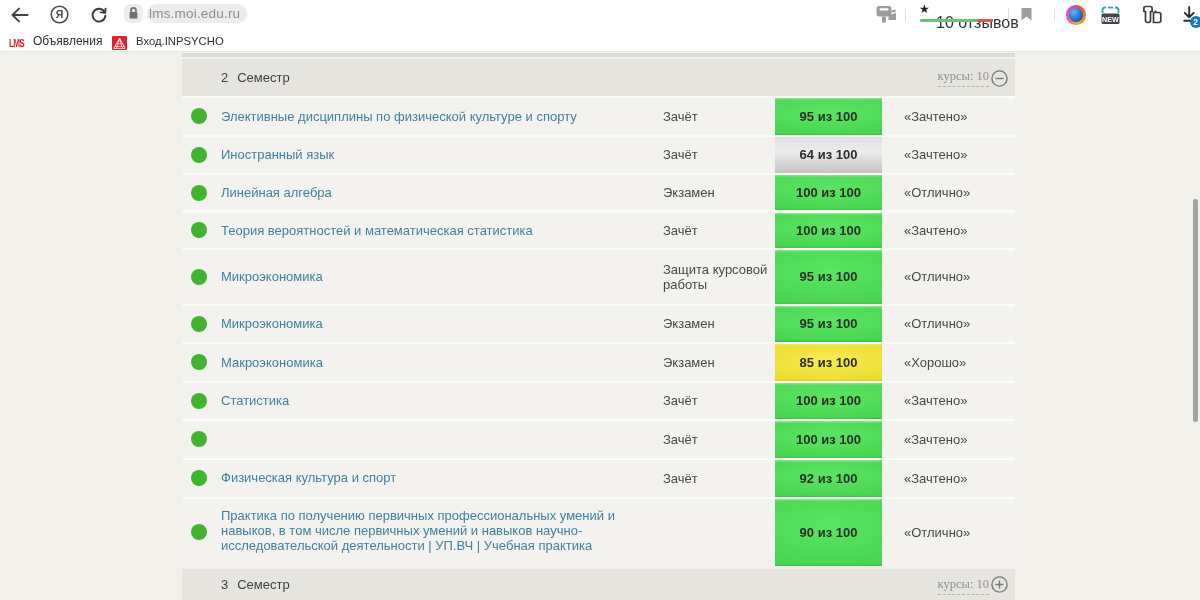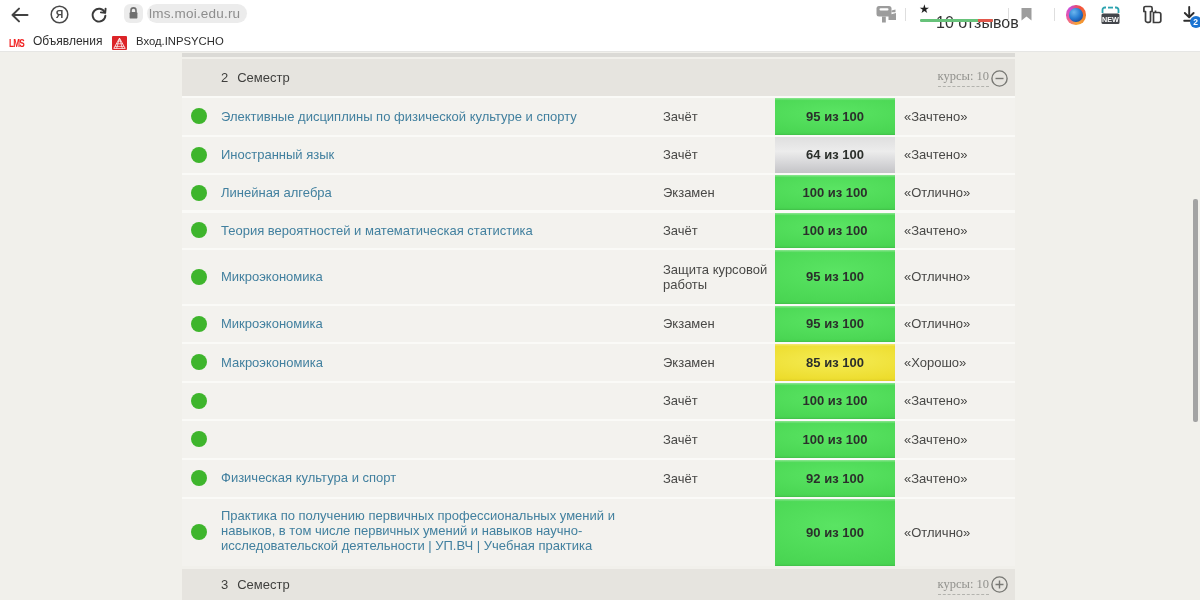--- a/index.html
+++ b/index.html
@@ -7,21 +7,21 @@
   .abs { position:absolute; }
   #chrome { position:absolute; left:0; top:0; width:1200px; height:52px; background:#fff; }
   #chrome .sep { position:absolute; top:8px; width:1px; height:13px; background:#dedede; }
   #page { position:absolute; left:0; top:52px; width:1200px; height:548px; background:#f1f0eb; }
   .row { position:absolute; left:182px; width:833px; background:#f3f2ee; }
   .cellwrap { position:absolute; top:0; bottom:0; display:flex; align-items:center; }
   .dot { position:absolute; left:8.5px; top:50%; margin-top:-8px; width:16px; height:16px;
      border-radius:50%; background:#3eb52c; }
   .name { left:39px; width:440px; color:#42809f; font-size:13px; line-height:15.2px; }
   .exam { left:481px; width:112px; color:#484846; font-size:13px; line-height:15px; }
-  .score { left:593px; width:120px; justify-content:center; font-size:13px; font-weight:bold; color:#2b2f2b; }
+  .score { left:593px; width:107px; justify-content:center; font-size:13px; font-weight:bold; color:#2b2f2b; }
   .grade { left:722px; width:110px; color:#484846; font-size:13px; }
   .green { background:radial-gradient(ellipse 130% 95% at 50% 40%, #5ae463 0%, #4dd956 50%, #41cc4a 100%); box-shadow: inset 0 2px 1px -0.5px rgba(255,255,255,0.30), inset 0 -2px 2px -1px rgba(0,0,0,0.10); }
   .silver { background:linear-gradient(180deg, #dfdfdf 0%, #ececec 40%, #d8d8da 70%, #c4c4c7 100%); }
   .yellow { background:radial-gradient(ellipse 130% 90% at 50% 45%, #f5ec55 0%, #eddd2e 60%, #e7d41d 100%); box-shadow: inset 0 2px 1px -0.5px rgba(255,255,255,0.28), inset 0 -2px 2px -1px rgba(0,0,0,0.08); }
   .hdr { position:absolute; left:182px; width:833px; background:#e6e4df; }
   .hdrnum { position:absolute; left:39px; top:0; bottom:0; display:flex; align-items:center;
      color:#3f3f3d; font-size:13px; }
   .kursy { position:absolute; right:26px; color:#92928e; font-size:12.5px;
      border-bottom:1px dashed #b3b3ae; padding-bottom:2px;font-family:Liberation Serif, serif; }
 </style></head>
@@ -173,20 +173,21 @@
   </div>
   <div class="row" style="top:291.5px; height:37.5px;">
     <div class="dot"></div>
     <div class="cellwrap name">Макроэкономика</div>
     <div class="cellwrap exam">Экзамен</div>
     <div class="cellwrap score yellow">85 из 100</div>
     <div class="cellwrap grade">«Хорошо»</div>
   </div>
   <div class="row" style="top:331px; height:35.5px;">
     <div class="dot"></div>
+    <div class="cellwrap name">Статистика</div>
     <div class="cellwrap exam">Зачёт</div>
     <div class="cellwrap score green">100 из 100</div>
     <div class="cellwrap grade">«Зачтено»</div>
   </div>
   <div class="row" style="top:369px; height:36.5px;">
     <div class="dot"></div>
     <div class="cellwrap exam">Зачёт</div>
     <div class="cellwrap score green">100 из 100</div>
     <div class="cellwrap grade">«Зачтено»</div>
   </div>

